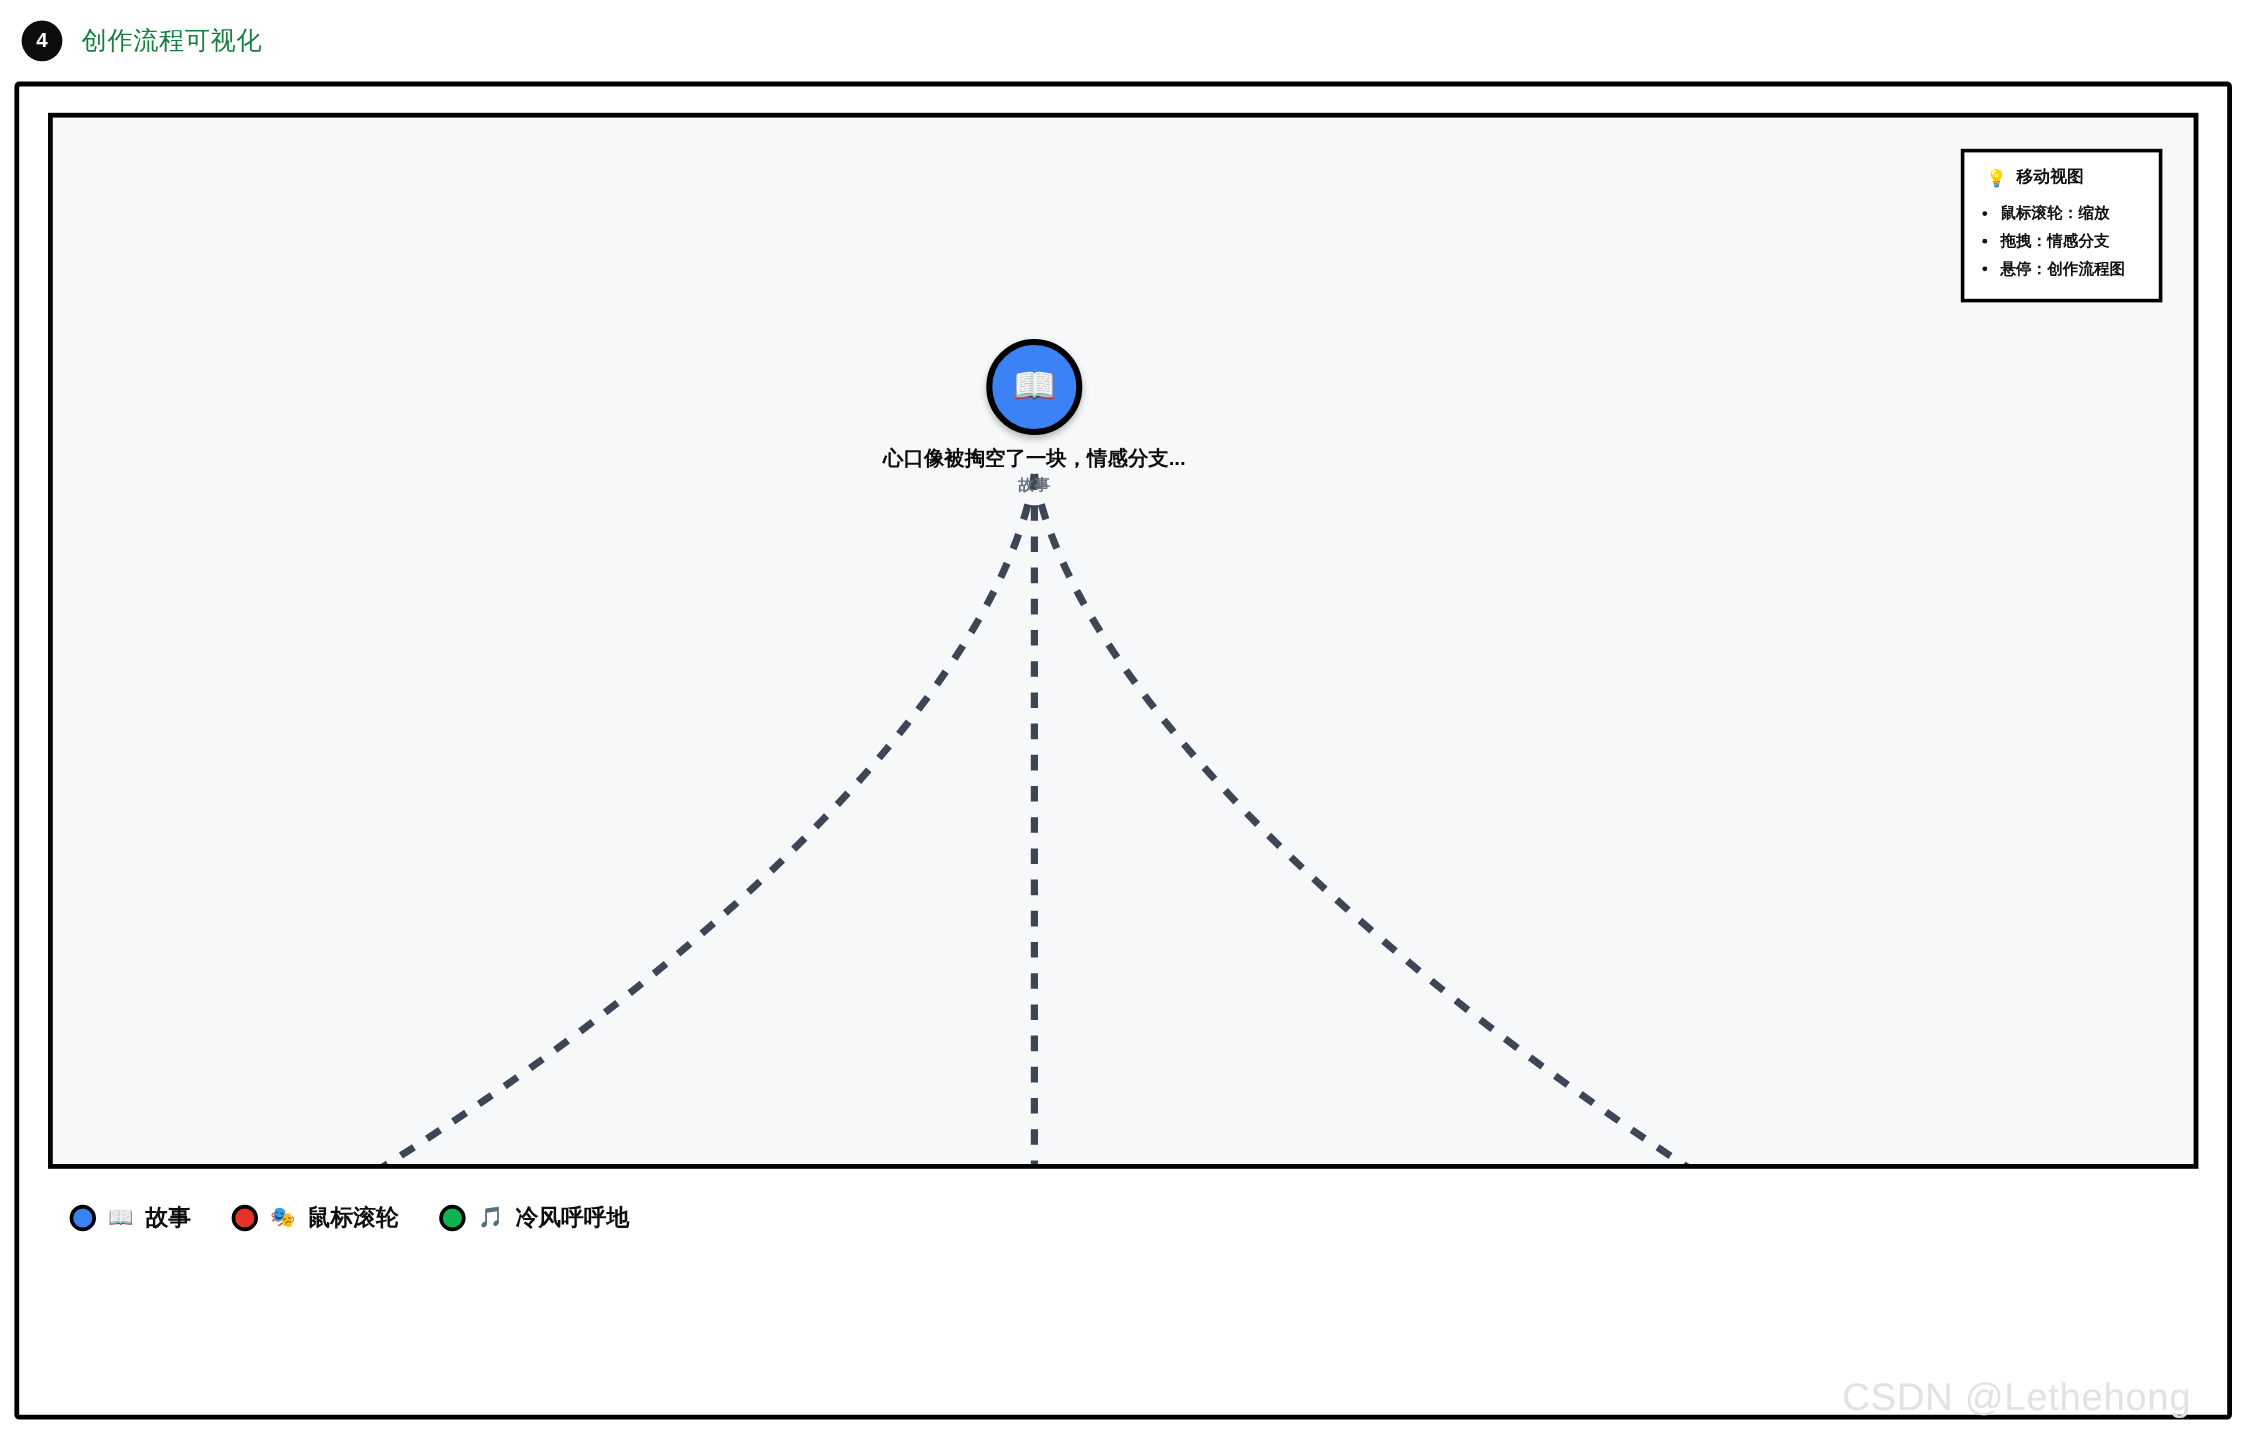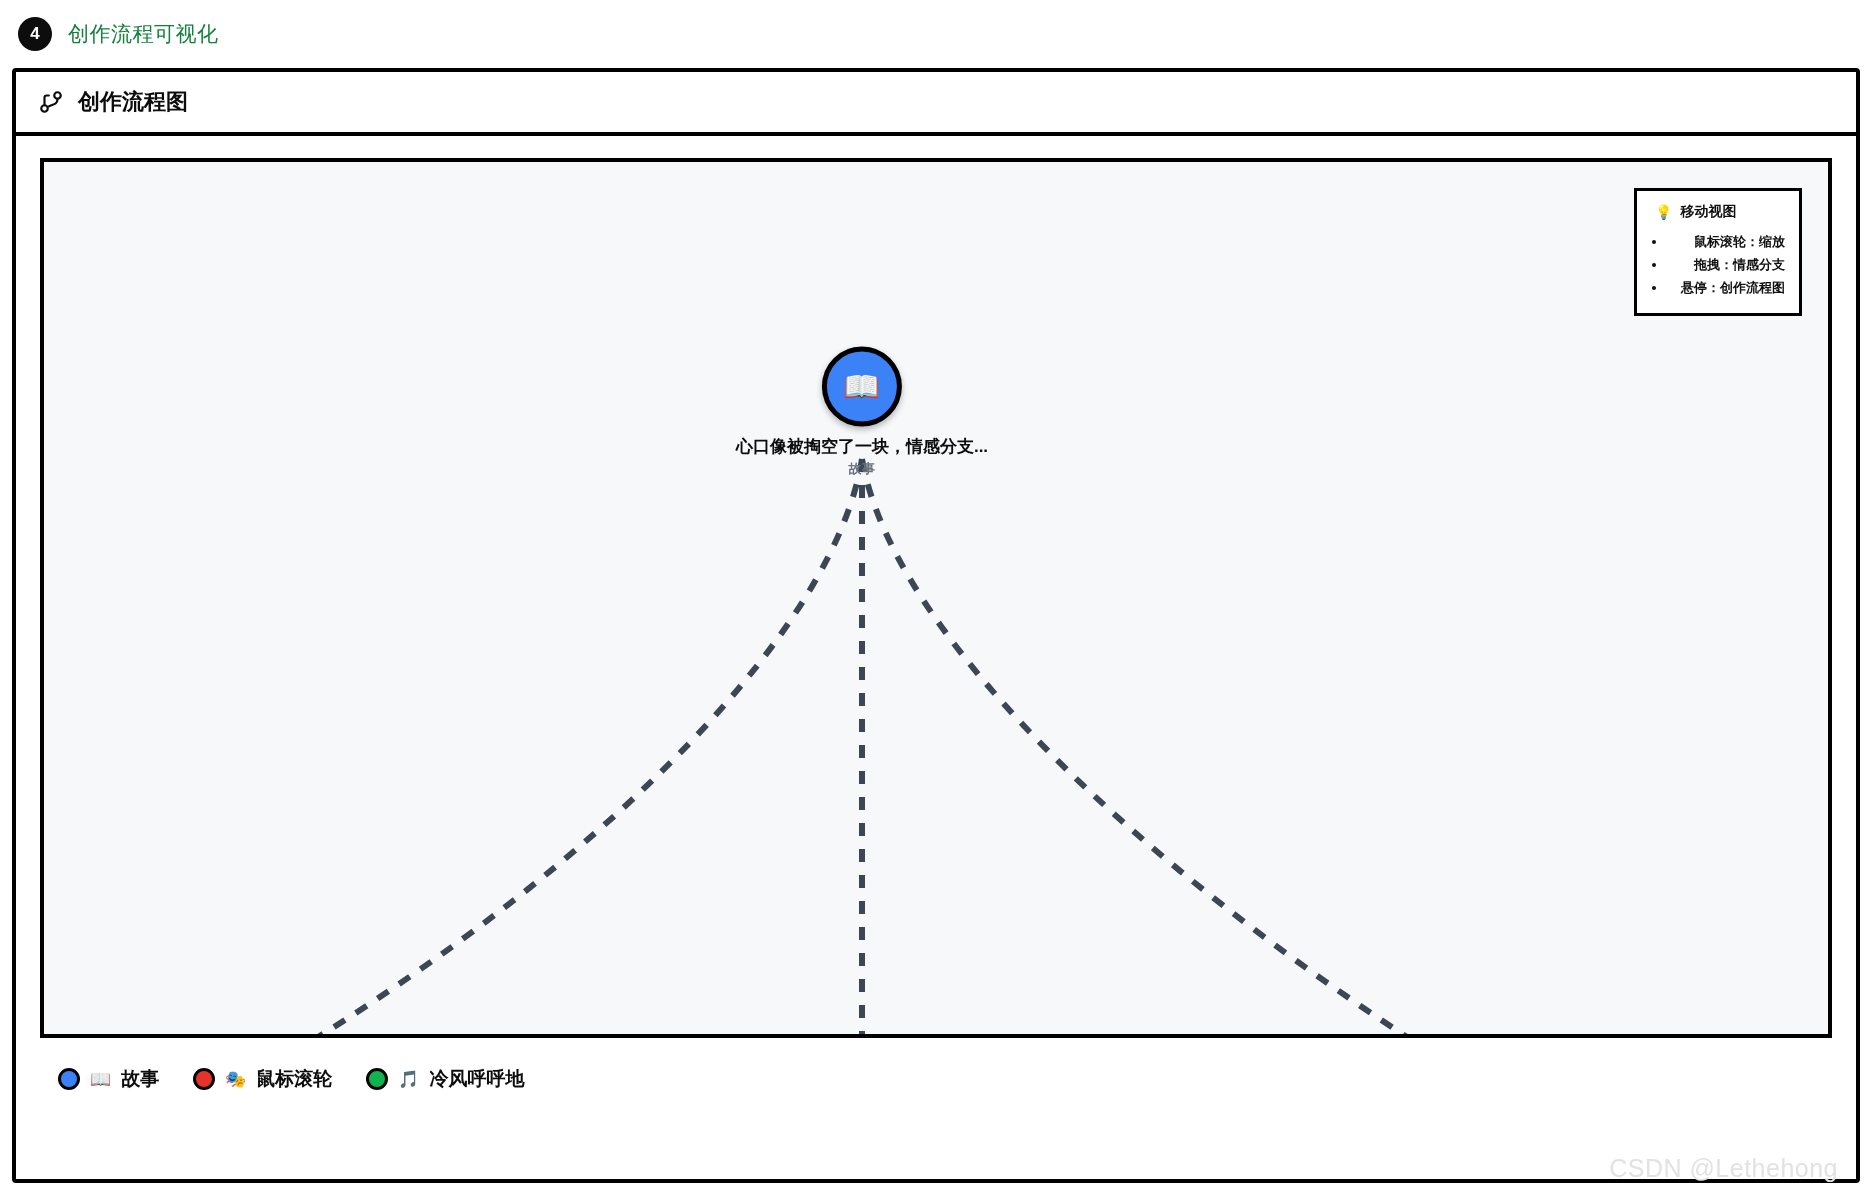--- a/index.html
+++ b/index.html
@@ -177,21 +177,20 @@
     margin: 0;
     padding: 0 0 0 16px;
     list-style: disc;
   }
   .tips-list li {
     font-size: 13px;
     font-weight: 700;
     color: #111111;
     line-height: 1.75;
     white-space: nowrap;
-    text-align: right;
   }
 
   
   .legend {
     display: flex;
     align-items: center;
     gap: 34px;
     padding: 28px 0 0 18px;
   }
   .legend-item {
@@ -214,51 +213,40 @@
   }
   .legend-label {
     font-size: 19px;
     font-weight: 700;
     color: #0d0d0d;
   }
 
   
   .watermark {
     position: absolute;
-    right: 34px;
+    right: 46px;
     bottom: 14px;
-    font-size: 25px;
+    font-size: 32px;
     color: #e2e2e2;
     font-family: "Liberation Sans", sans-serif;
     letter-spacing: 0.5px;
     user-select: none;
     margin-top: 48px;
   }
 </style>
 </head>
 <body>
 
 <div class="page-title-row">
   <div class="step-badge">4</div>
   <div class="page-title-text">创作流程可视化</div>
 </div>
 
 <div class="card">
 
-  <div class="card-header">
-    <span class="branch-icon">
-      <svg width="26" height="26" viewBox="0 0 24 24" fill="none" stroke="#0c0c0c" stroke-width="2" stroke-linecap="round" stroke-linejoin="round">
-        <circle cx="6" cy="18" r="3"></circle>
-        <circle cx="18" cy="6" r="3"></circle>
-        <path d="M6 15V8a2 2 0 0 1 2-2h2"></path>
-        <path d="M18 9c0 6-5 5-8 7"></path>
-      </svg>
-    </span>
-    <span class="card-header-title">创作流程图</span>
-  </div>
 
   <div class="card-body">
 
     <div class="canvas">
       <div class="canvas-inner">
 
         <svg class="edges" viewBox="0 0 1784 872" preserveAspectRatio="none">
 
           <path d="M 818 297 C 790 470 560 700 250 890" fill="none" stroke="#3d4654" stroke-width="6" stroke-dasharray="13 13" stroke-linecap="butt"></path>
 

